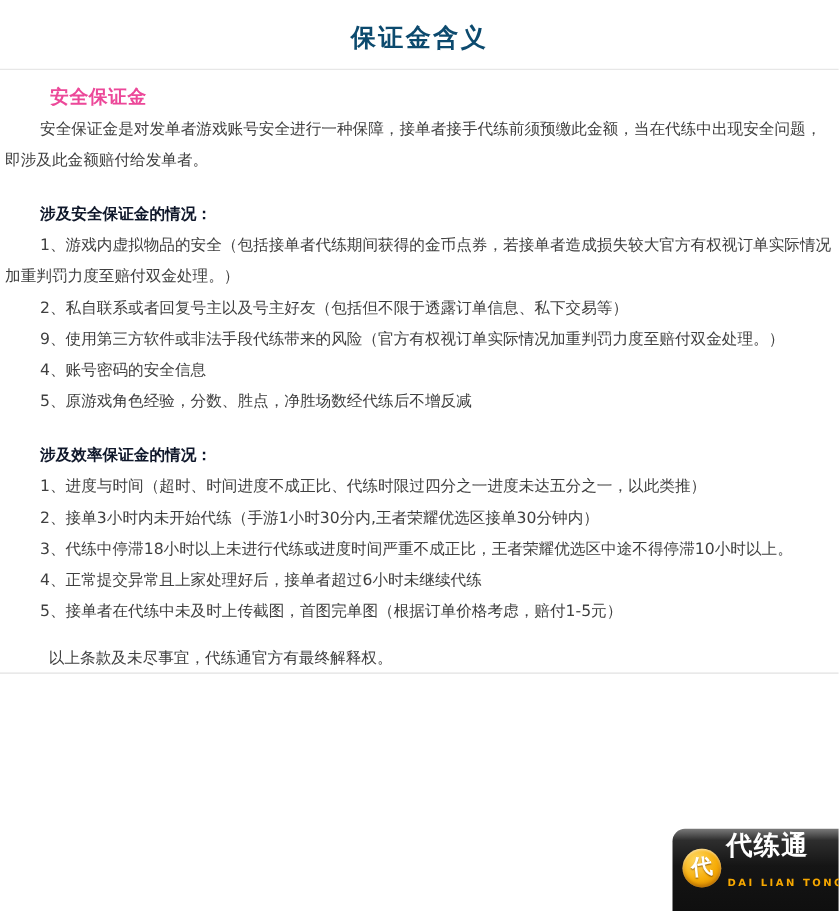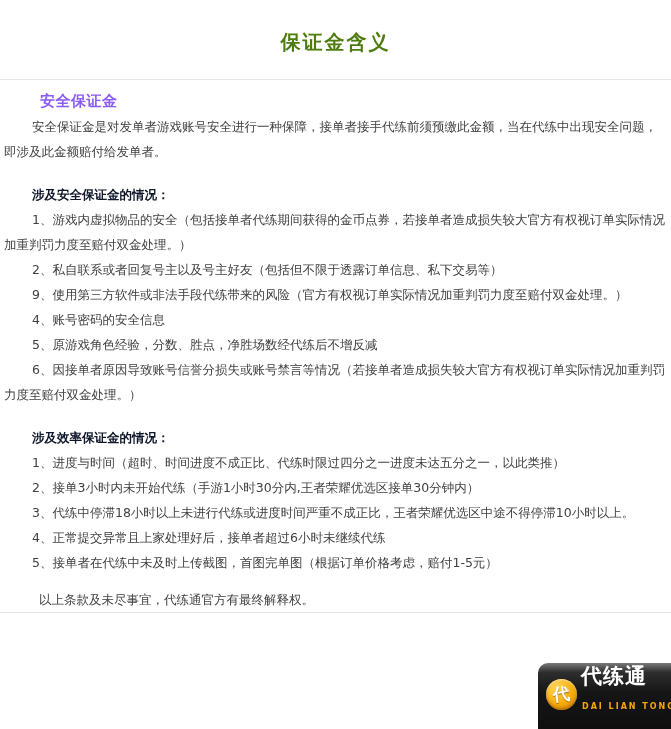--- a/index.html
+++ b/index.html
@@ -6,32 +6,32 @@
   body{
     width:671px;height:729px;
     background:#ffffff;
     font-family:"DejaVu Sans", sans-serif;
     font-size:12.5px;line-height:25px;
     color:#404040;
     position:relative;overflow:hidden;
   }
   .page{padding:0 4px;}
   .title{
-    margin:16px;padding:14px 0 9px;
+    margin:4px;padding:14px 0 9px;
     text-align:center;
     font-size:20px;line-height:24px;
     font-weight:bold;letter-spacing:2px;
-    color:#4d7c0f;
+    color:#0c4a6e;
   }
   .divider{border:0;border-top:1px solid #e7e7e7;margin:0 -4px;height:0;}
   .divider.bottom{border-top-color:#e2e2e2;}
   #sections section{margin-top:18px;}
   #sections section:first-child{margin-top:9px;}
   .sec-heading-main{
-    font-size:15px;font-weight:bold;color:#8b5cf6;
+    font-size:15px;font-weight:bold;color:#ec4899;
     line-height:25px;text-indent:36px;letter-spacing:0.5px;
   }
   .sec-heading-sub{
     font-size:12.5px;font-weight:bold;color:#0f172a;
     line-height:25px;text-indent:28px;
   }
   .para{margin:0;text-indent:28px;}
   .footer-note{margin:12px 0 0;text-indent:35px;}
   
   .watermark{
@@ -74,21 +74,20 @@
         <div class="sec-heading-main">安全保证金</div>
         <p class="para">安全保证金是对发单者游戏账号安全进行一种保障，接单者接手代练前须预缴此金额，当在代练中出现安全问题，即涉及此金额赔付给发单者。</p>
       </section>
       <section>
         <div class="sec-heading-sub">涉及安全保证金的情况：</div>
         <p class="para list-item">1、游戏内虚拟物品的安全（包括接单者代练期间获得的金币点券，若接单者造成损失较大官方有权视订单实际情况加重判罚力度至赔付双金处理。）</p>
         <p class="para list-item">2、私自联系或者回复号主以及号主好友（包括但不限于透露订单信息、私下交易等）</p>
         <p class="para list-item">9、使用第三方软件或非法手段代练带来的风险（官方有权视订单实际情况加重判罚力度至赔付双金处理。）</p>
         <p class="para list-item">4、账号密码的安全信息</p>
         <p class="para list-item">5、原游戏角色经验，分数、胜点，净胜场数经代练后不增反减</p>
-        <p class="para list-item">6、因接单者原因导致账号信誉分损失或账号禁言等情况（若接单者造成损失较大官方有权视订单实际情况加重判罚力度至赔付双金处理。）</p>
       </section>
       <section>
       </section>
       <section>
         <div class="sec-heading-sub">涉及效率保证金的情况：</div>
         <p class="para list-item">1、进度与时间（超时、时间进度不成正比、代练时限过四分之一进度未达五分之一，以此类推）</p>
         <p class="para list-item">2、接单3小时内未开始代练（手游1小时30分内,王者荣耀优选区接单30分钟内）</p>
         <p class="para list-item">3、代练中停滞18小时以上未进行代练或进度时间严重不成正比，王者荣耀优选区中途不得停滞10小时以上。</p>
         <p class="para list-item">4、正常提交异常且上家处理好后，接单者超过6小时未继续代练</p>
         <p class="para list-item">5、接单者在代练中未及时上传截图，首图完单图（根据订单价格考虑，赔付1-5元）</p>

